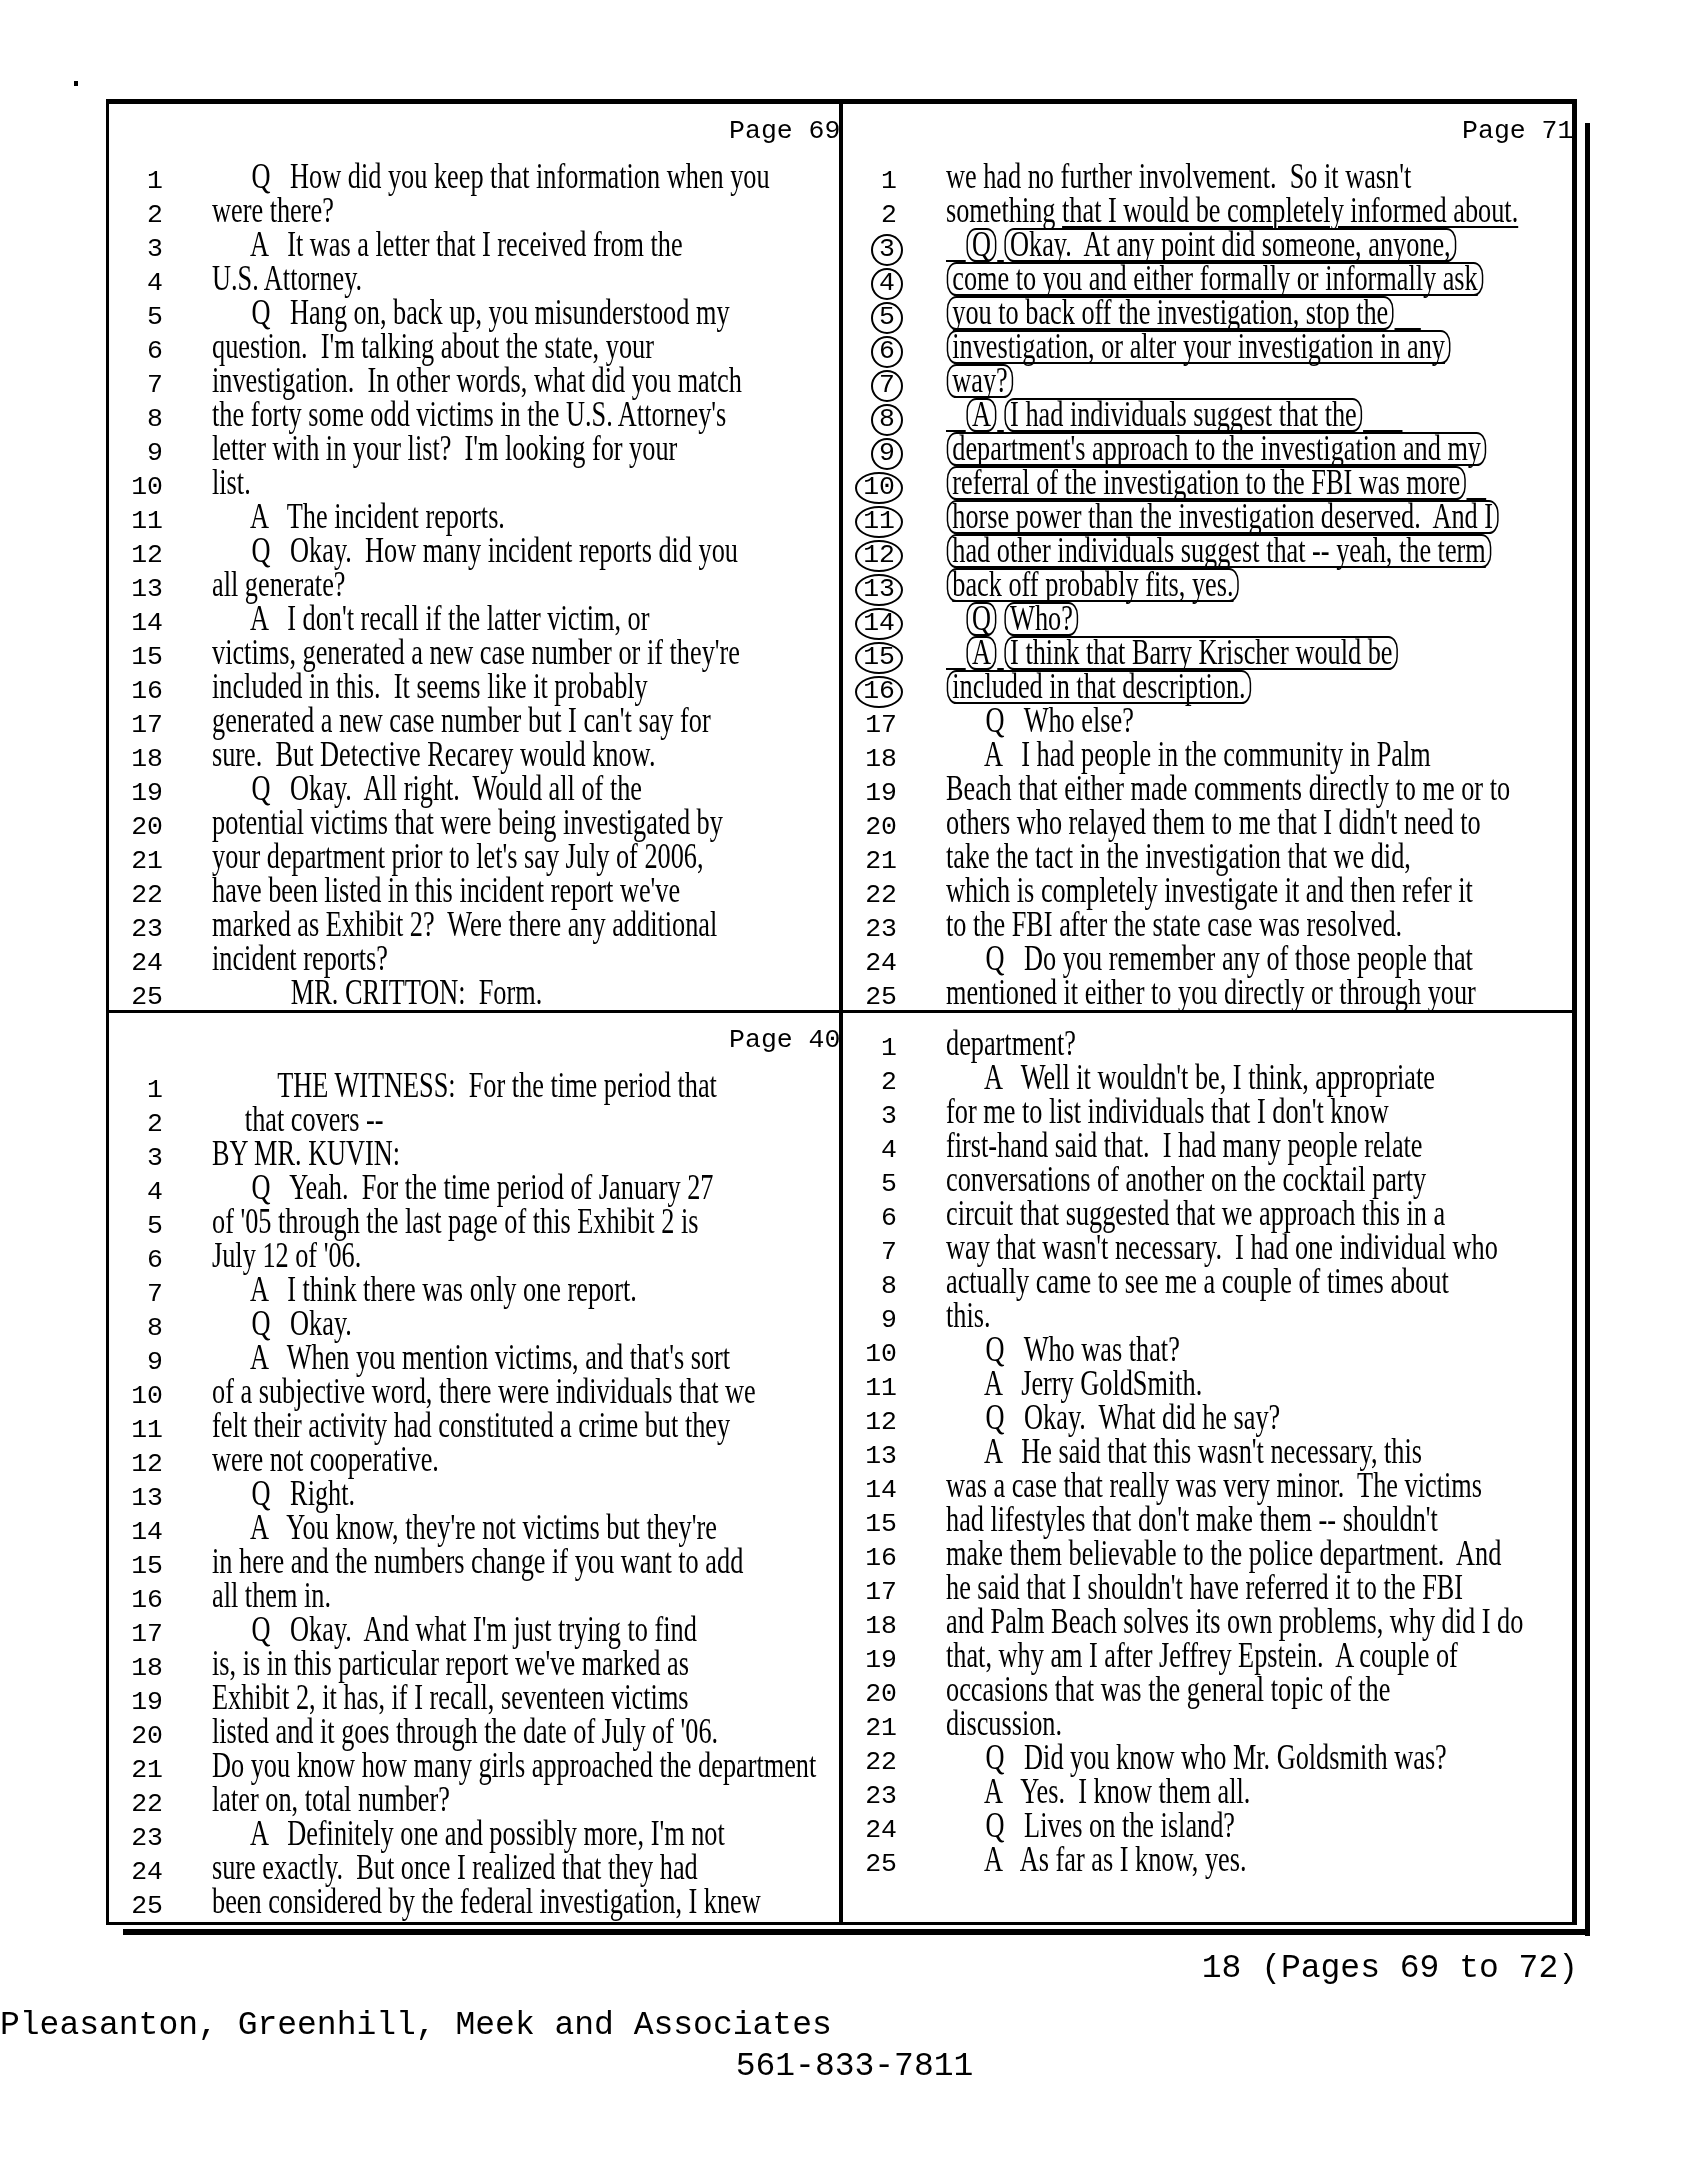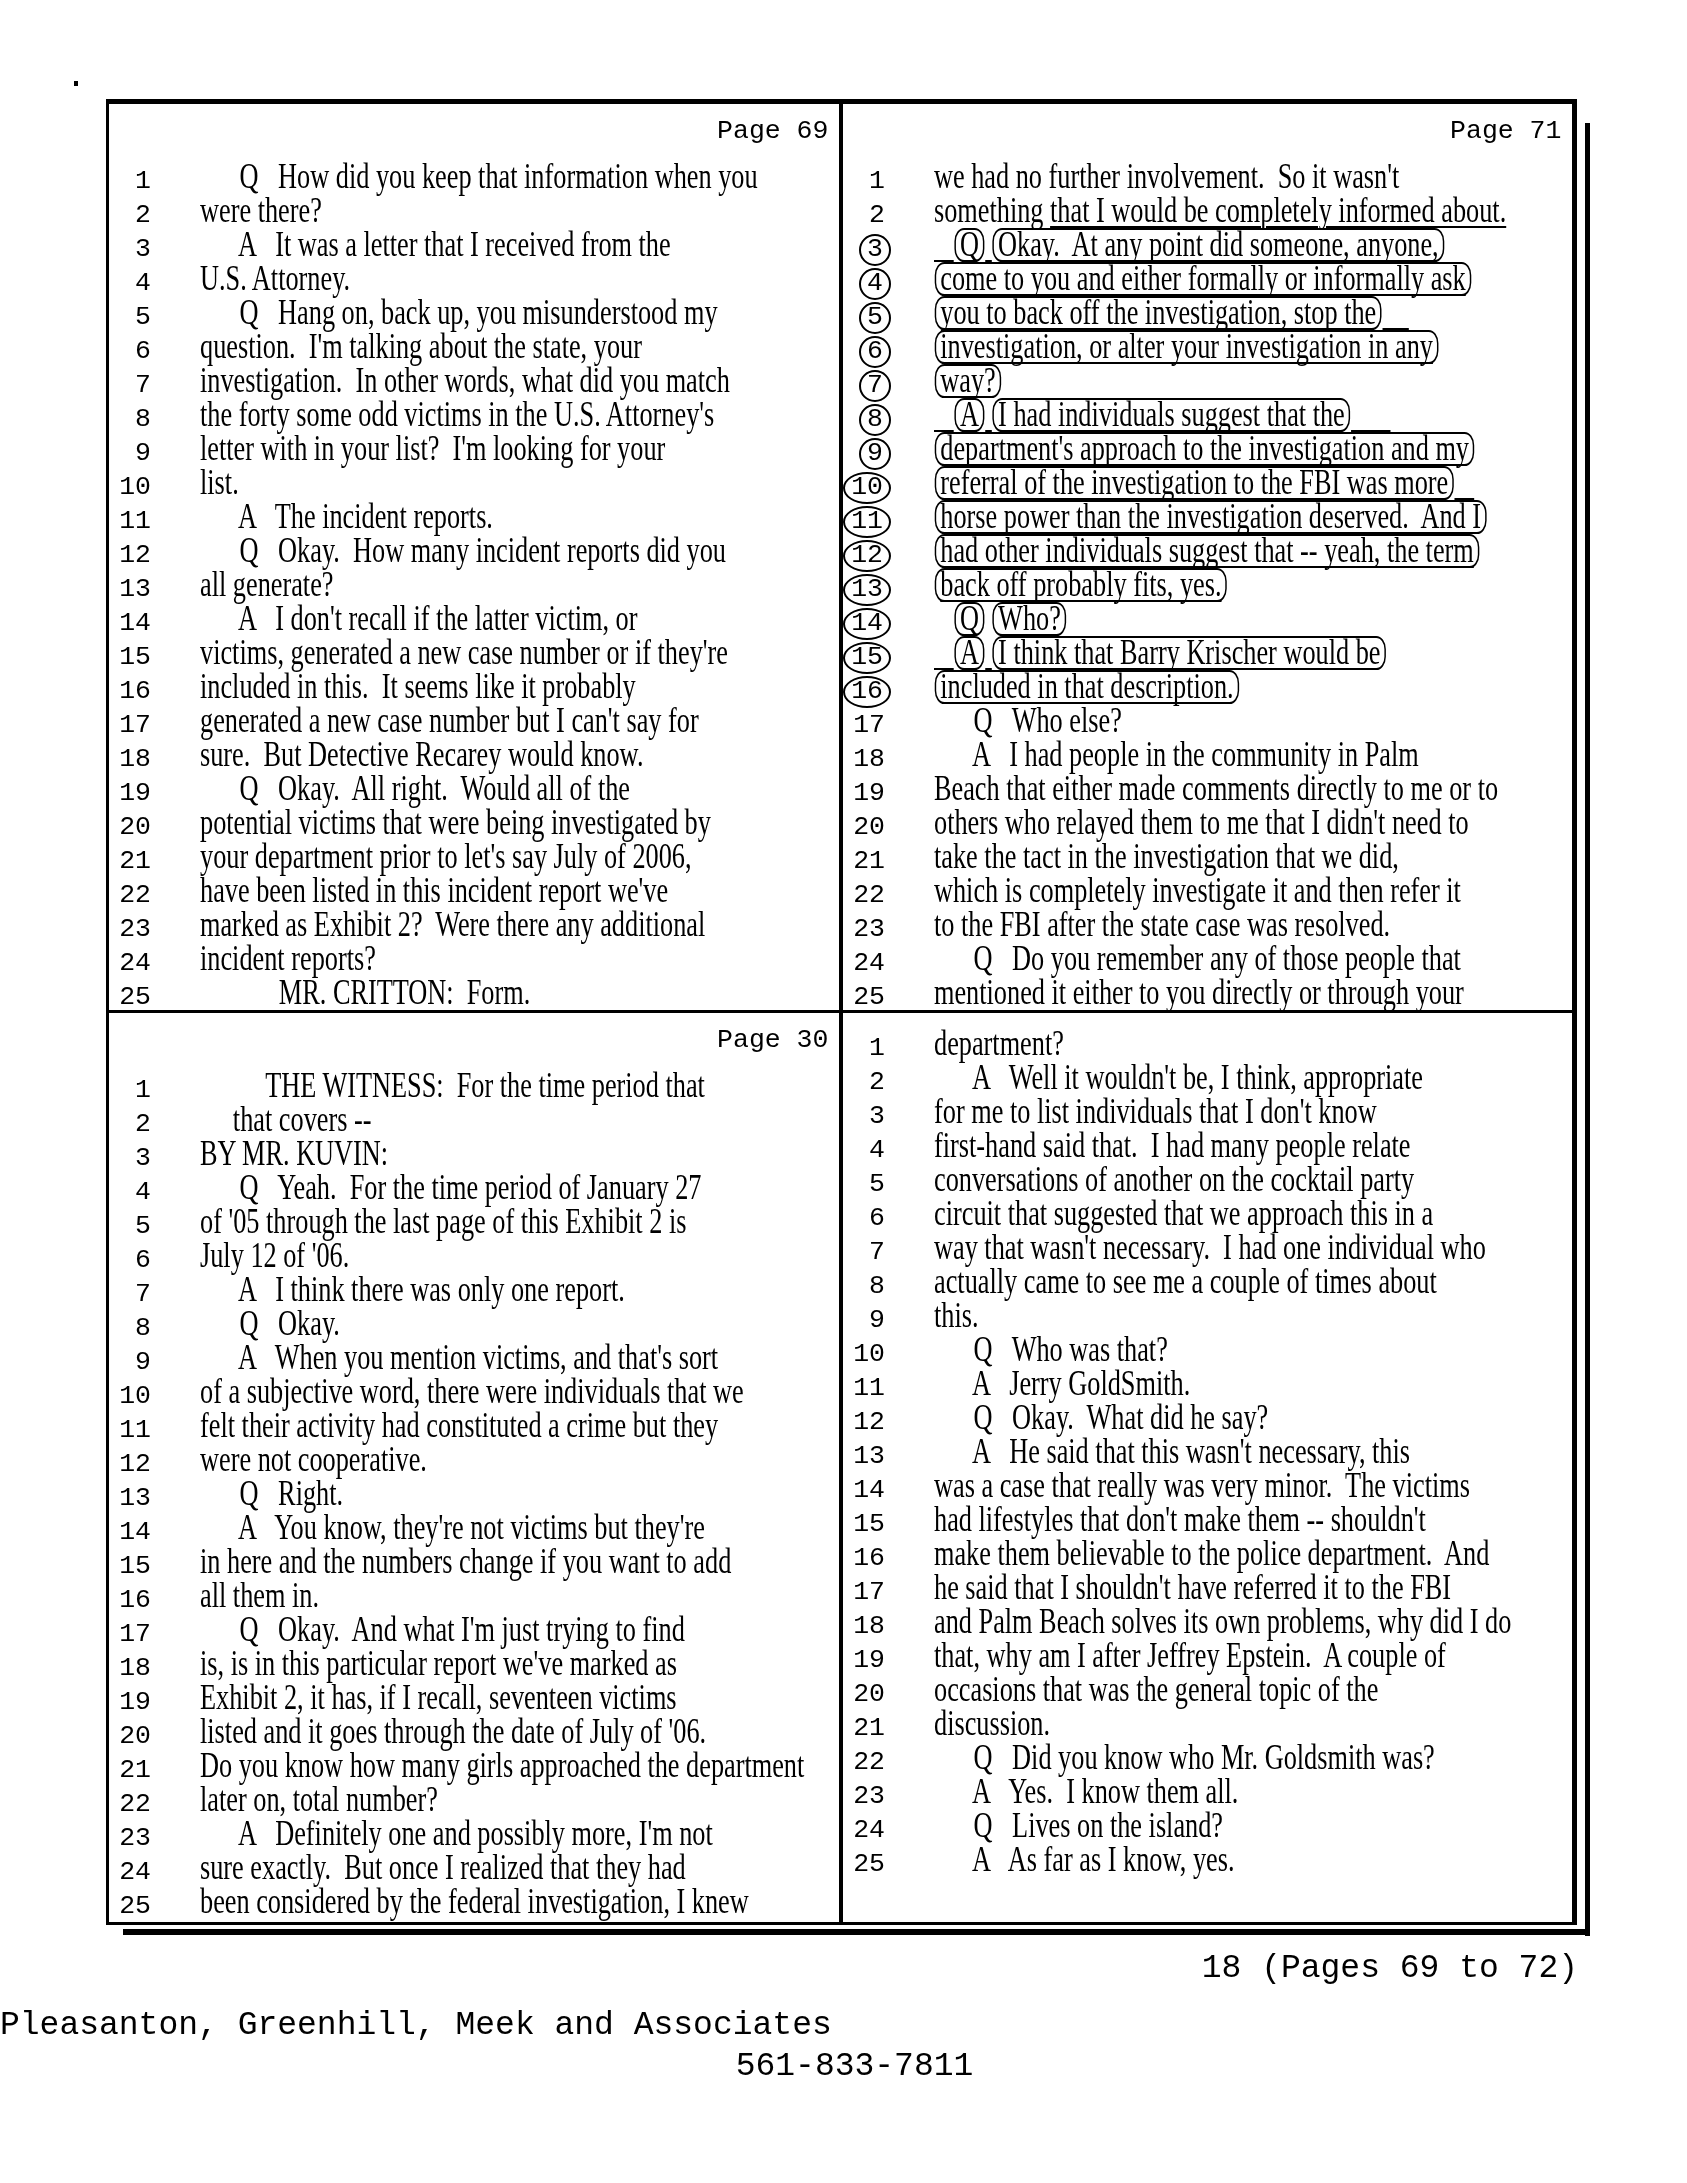--- a/index.html
+++ b/index.html
@@ -10,21 +10,21 @@
   .artifact-dot { position:absolute; left:74px; top:81px; width:4px; height:4.6px; background:#000; }
   .frame {
     position:absolute; left:106px; top:99px; width:1471px; height:1826px;
     border-style:solid; border-color:#000; border-width:5.3px 5.3px 3.3px 3.3px; box-sizing:border-box;
   }
   .vdiv { position:absolute; left:730px; top:0; width:4px; height:100%; background:#000; }
   .hdiv { position:absolute; left:0; top:906px; width:100%; height:3.3px; background:#000; }
   .shadow-r { position:absolute; left:1585px; top:123px; width:4.6px; height:1813px; background:#000; }
   .shadow-b { position:absolute; left:123px; top:1929px; width:1467px; height:6px; background:#000; }
 
-  .page { position:absolute; overflow:hidden; }
+  .page { position:absolute; overflow:hidden;padding-left:12px; }
   .page-69 { left:0px;    top:0px;    width:730px; height:906px; }
   .page-71 { left:734px; top:0px;    width:729px; height:1061px; }
   .page-70 { left:0px;    top:909px; width:730px; height:908px; }
   .page-72 { left:734px; top:909px; width:729px; height:908px; }
 
   .phead {
     text-align:right; padding:12px 10.6px 0 0;
     font-family:"Liberation Mono", monospace; font-size:26.5px; line-height:30px;
     white-space:pre;
   }
@@ -278,21 +278,21 @@
             <div class="txt"><span>      Q   Do you remember any of those people that</span></div>
           </div>
           <div class="line">
             <div class="num"><span class="num-in">25</span></div>
             <div class="txt"><span>mentioned it either to you directly or through your</span></div>
           </div>
         </div>
     </div>
 
     <div class="page page-70">
-      <div class="phead">Page 30</div>
+      <div class="phead">Page 40</div>
       <div class="lines">
           <div class="line">
             <div class="num"><span class="num-in">1</span></div>
             <div class="txt"><span>          THE WITNESS:  For the time period that</span></div>
           </div>
           <div class="line">
             <div class="num"><span class="num-in">2</span></div>
             <div class="txt"><span>     that covers --</span></div>
           </div>
           <div class="line">

